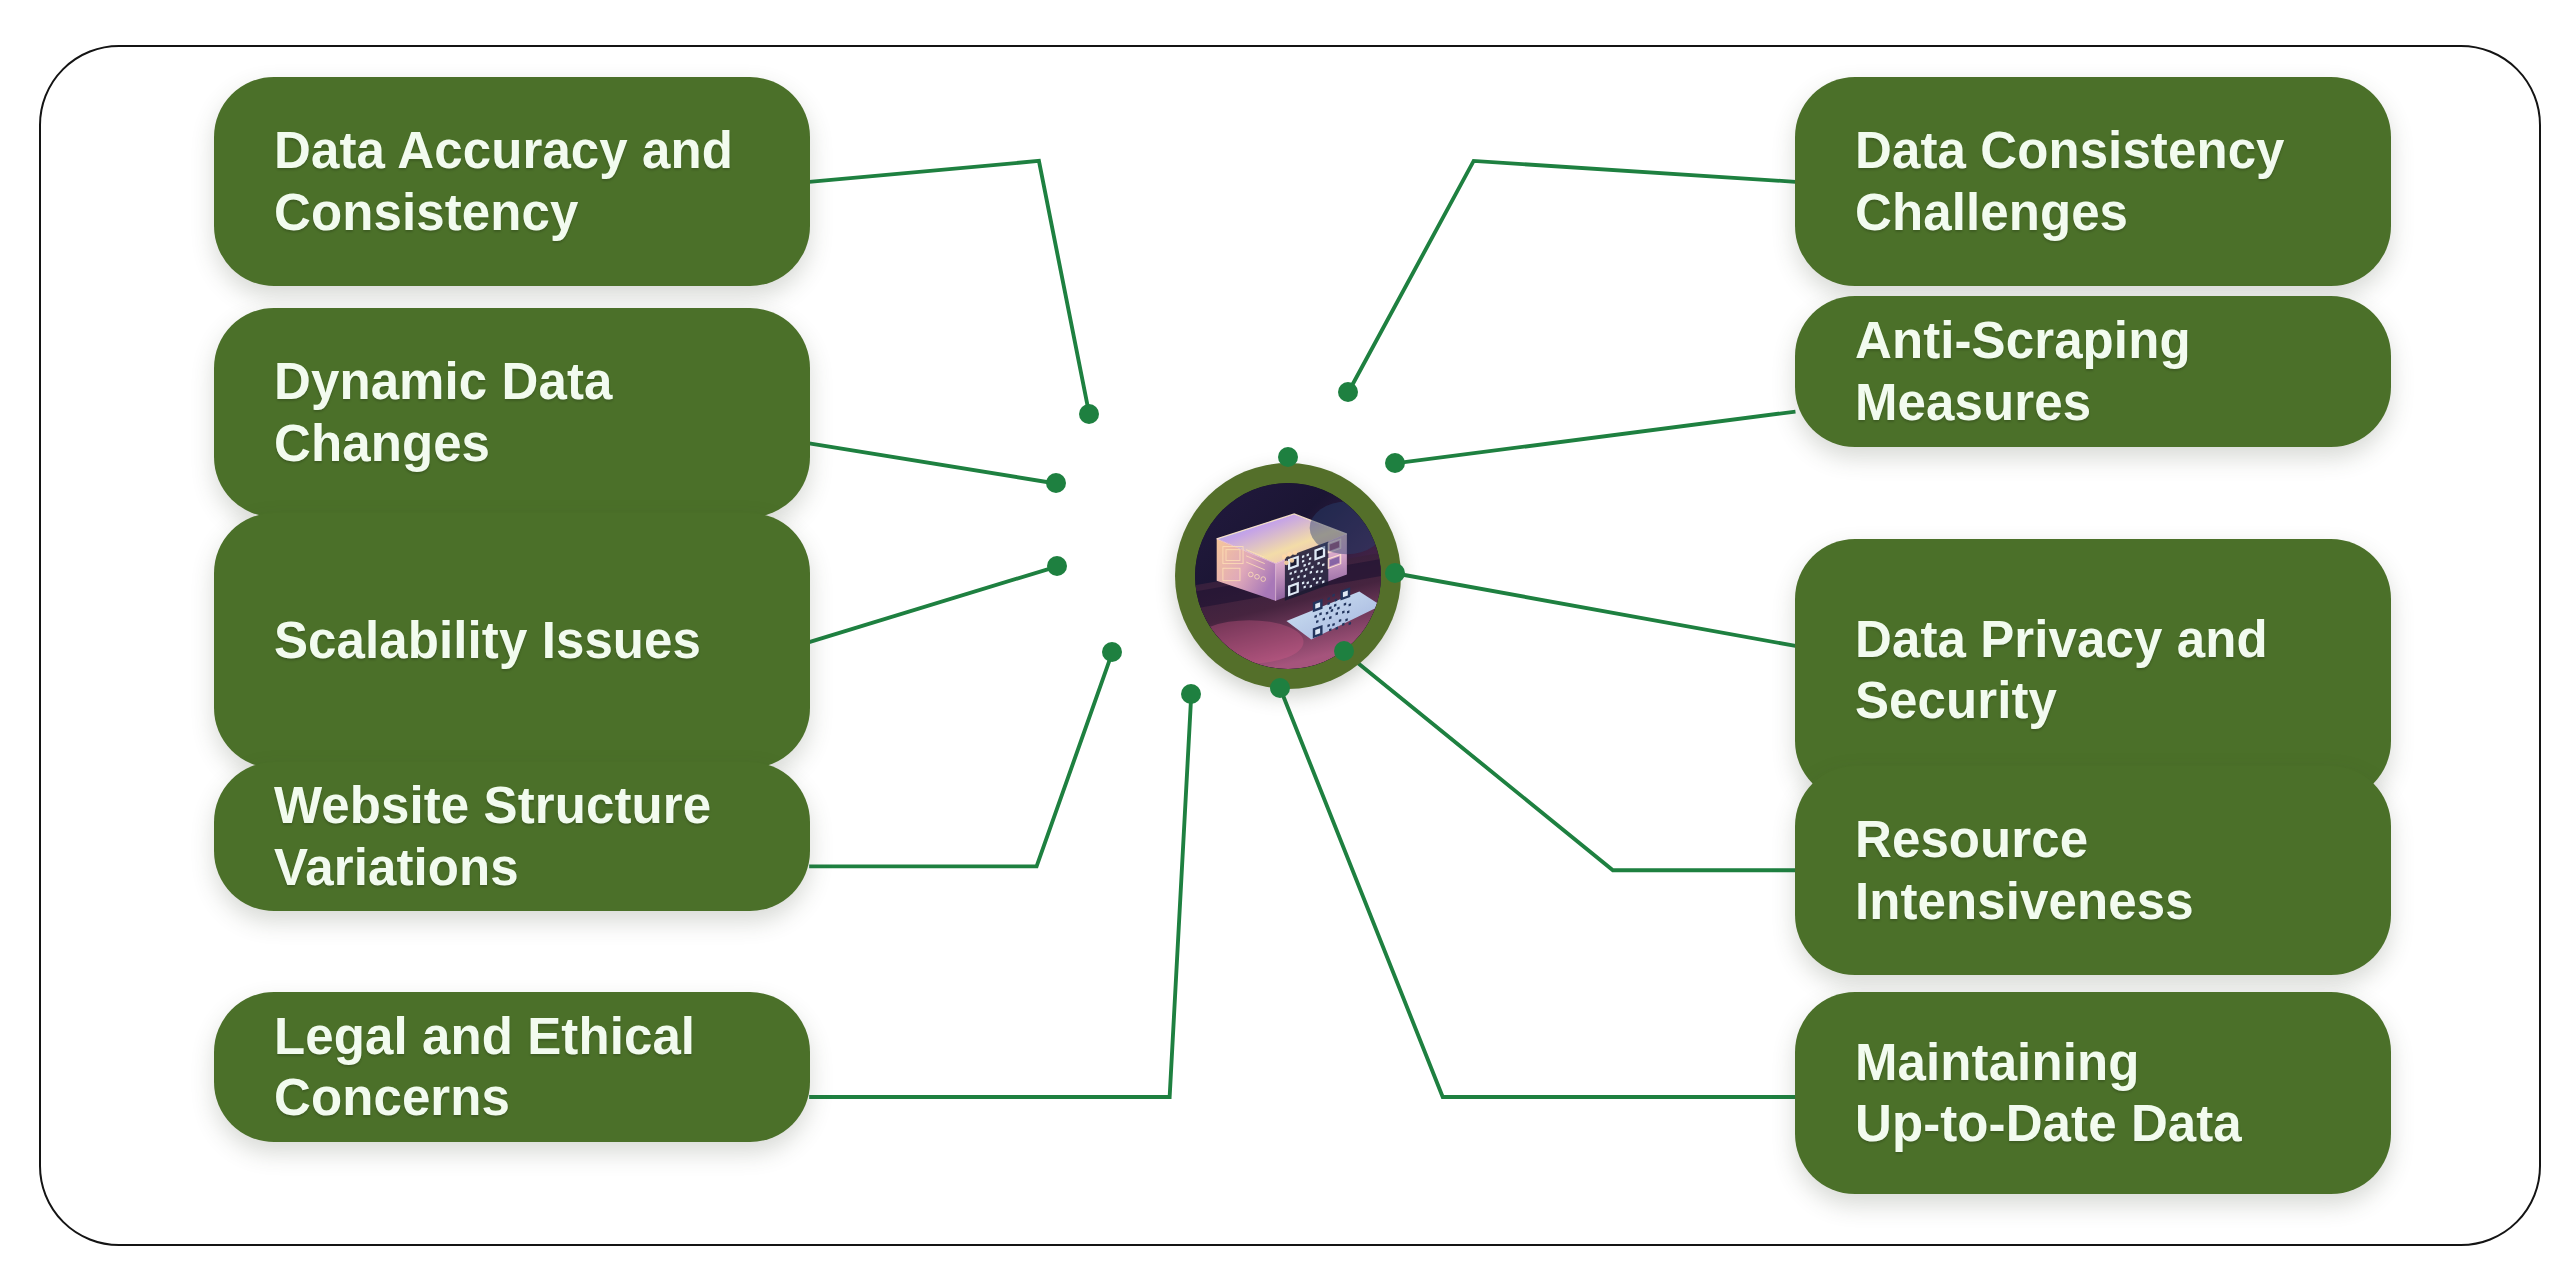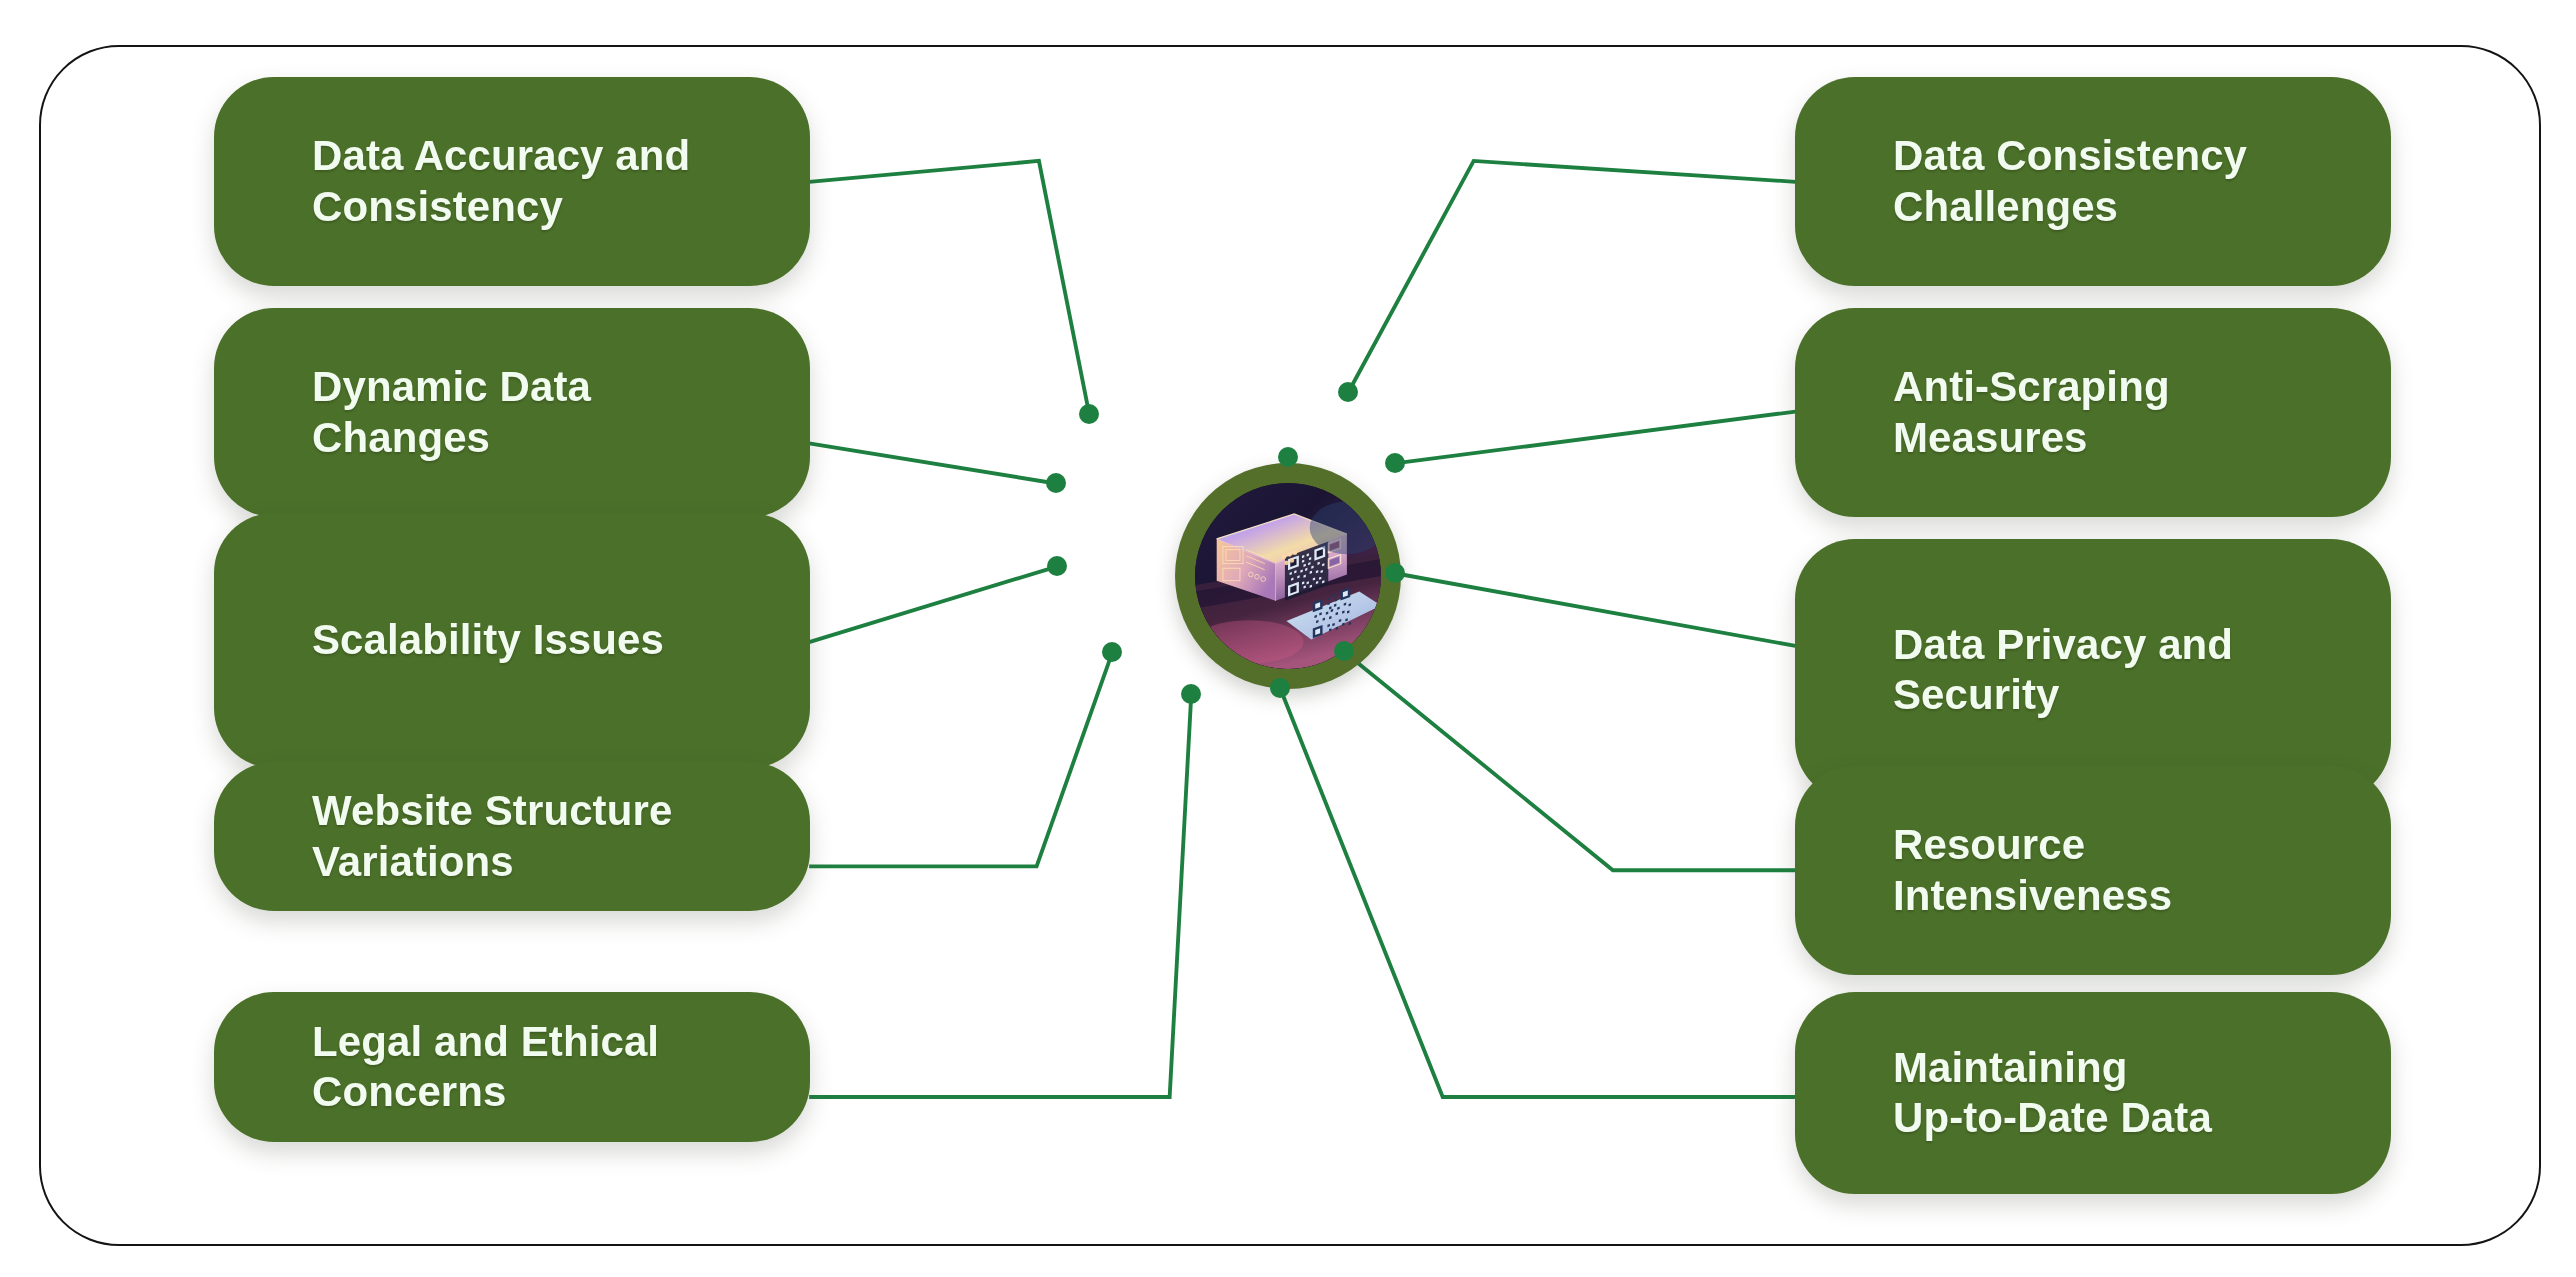--- a/index.html
+++ b/index.html
@@ -43,25 +43,25 @@
     position: absolute;
     box-sizing: border-box;
     background: #4B7029;
     border-radius: 60px;
     display: flex;
     align-items: center;
     box-shadow: 0 10.8px 23px rgba(60,70,50,0.20);
   }
   .pill .label {
     color: #F2FBEF;
-    font-size: 42px;
+    font-size: 51px;
     font-weight: 700;
     line-height: 1.20;
     letter-spacing: 0.1px;
-    padding-left: 98px;
+    padding-left: 60px;
     padding-right: 31px;
     text-shadow: 0 1.5px 2.3px rgba(0,0,0,0.18);
     white-space: pre-line;
   }
   .pill.left  { left: 214px;  width: 596px; }
   .pill.right { left: 1795px; width: 596px; }
 
   
   #hub {
     position: absolute;
@@ -148,21 +148,21 @@
   <div class="pill left" style="top:992px; height:150px;">
     <div class="label">Legal and Ethical
 Concerns</div>
   </div>
 
   <div class="pill right" style="top:77px; height:209px;">
     <div class="label">Data Consistency
 Challenges</div>
   </div>
 
-  <div class="pill right" style="top:308px; height:209px;">
+  <div class="pill right" style="top:296px; height:151px;">
     <div class="label">Anti-Scraping
 Measures</div>
   </div>
 
   <div class="pill right" style="top:539px; height:262px;">
     <div class="label">Data Privacy and
 Security</div>
   </div>
 
   <div class="pill right" style="top:766px; height:209px;">

